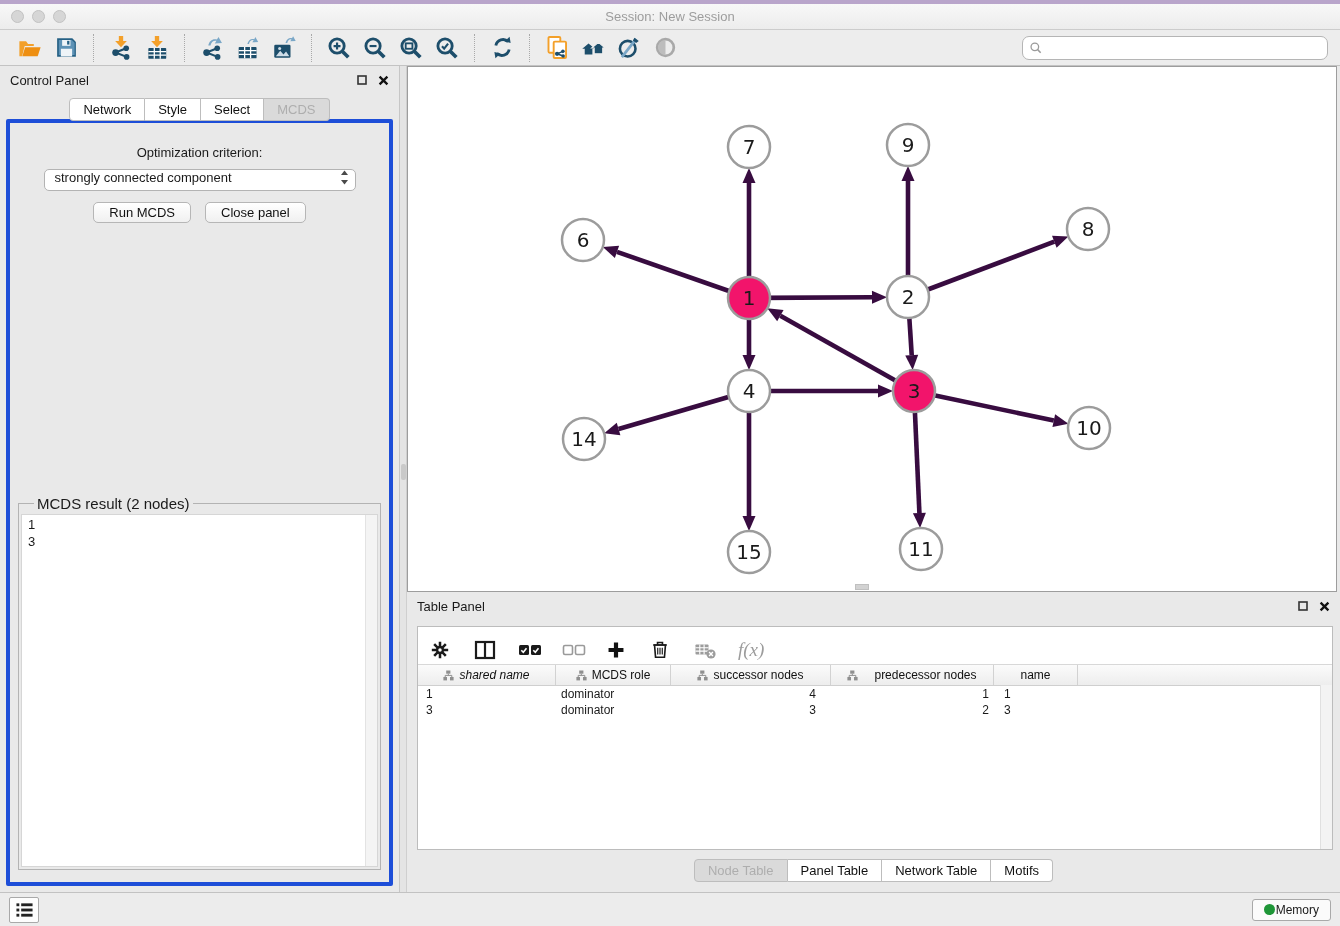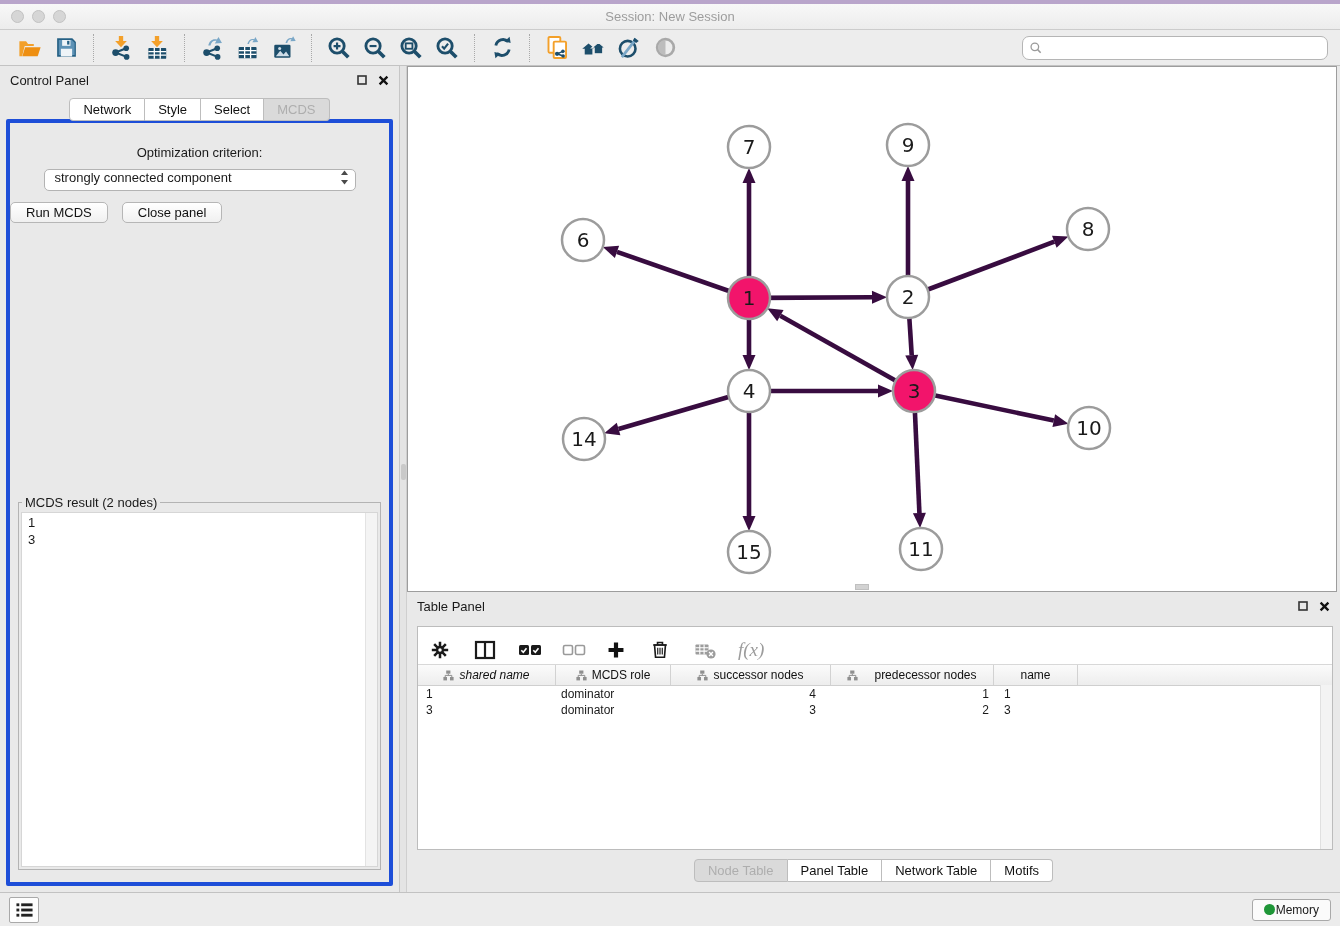--- a/index.html
+++ b/index.html
@@ -32,26 +32,26 @@
   .tab:last-child{border-radius:0 4px 4px 0;}
   .tab.selected{background:#dadada;color:#aeaeae;}
   
   .control-panel{position:absolute;left:0;top:66px;width:400px;bottom:34px;background:#e9e9e9;border-right:1px solid #c6c6c6;box-sizing:border-box;}
   .cp-tabs-row{display:flex;justify-content:center;margin-top:4px;position:relative;z-index:2;}
   .cp-body{position:absolute;left:6px;right:6px;top:53px;bottom:6px;border:4px solid #1d4ed8;border-radius:2px;}
   .opt-label{text-align:center;font-size:13px;margin-top:22px;}
   .combo{width:312px;height:22px;margin:9px auto 0;background:#fff;border:1px solid #b3b3b3;border-radius:5px;
     display:flex;padding:0 6px 0 10px;box-sizing:border-box;font-size:13px;}
   .combo .cval{flex:1;}
-  .btnrow{display:flex;gap:14px;margin-top:11px;}
+  .btnrow{display:flex;justify-content:center;gap:14px;margin-top:11px;}
   .macbtn{padding:2px 15px;font-size:13px;background:linear-gradient(#ffffff,#f0f0f0);
     border:1px solid #b6b6b6;border-radius:5px;color:#111;}
   fieldset.result{position:absolute;left:8px;right:8px;top:372px;bottom:12px;margin:0;padding:1px;
     border:1px solid #b3b3b3;background:transparent;}
-  fieldset.result legend{font-size:13px;padding:0 3px;margin-left:2px;}
+  fieldset.result legend{font-size:15px;padding:0 3px;margin-left:14px;}
   .result-inner{position:absolute;left:2px;right:2px;top:2px;bottom:2px;background:#fff;border:1px solid #d6d6d6;}
   .result-text{position:absolute;left:0;top:0;right:12px;bottom:0;font-size:13px;line-height:17px;padding:1px 0 0 6px;white-space:pre;}
   .result-scroll{position:absolute;top:0;right:0;bottom:0;width:11px;background:#f4f4f4;border-left:1px solid #e3e3e3;}
   
   .vdivider{position:absolute;left:400px;width:7px;top:66px;bottom:34px;background:#e4e4e4;
     border-right:1px solid #cfcfcf;box-sizing:border-box;}
   .vhandle{position:absolute;left:1px;top:398px;width:5px;height:16px;background:#c9c9c9;border-radius:2px;}
   
   .netwin{position:absolute;left:407px;top:66px;width:930px;height:526px;background:#fff;
     border:1px solid #9d9d9d;box-sizing:border-box;}

